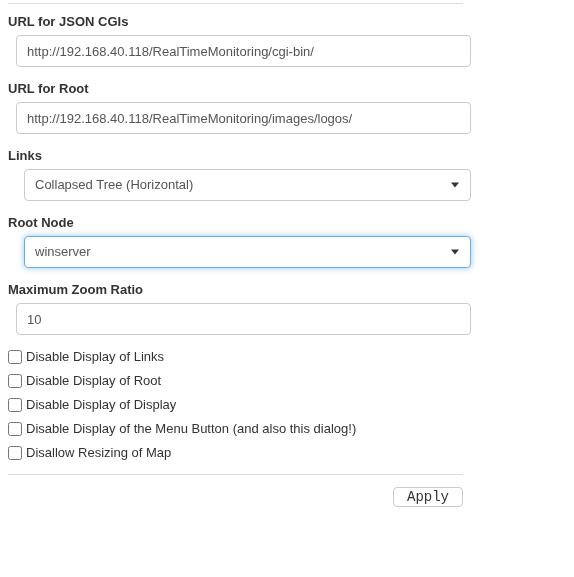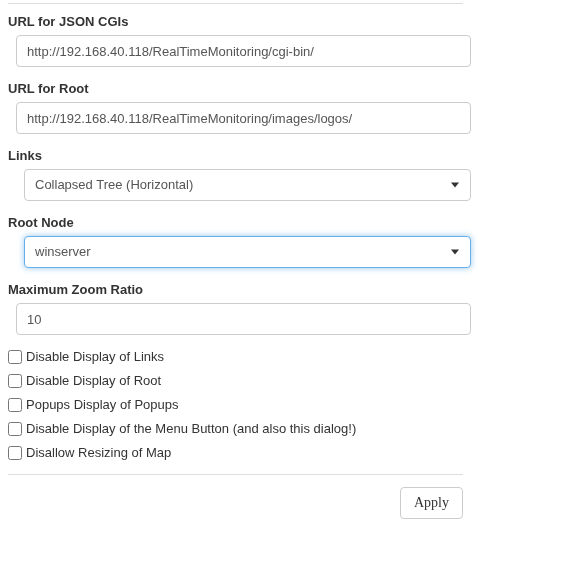--- a/index.html
+++ b/index.html
@@ -90,28 +90,28 @@
     border: none;
     border-top: 1px solid #ddd;
     margin: 14px 0 12px 0;
   }
   .footer {
     text-align: right;
     padding-bottom: 10px;
   }
   .apply-btn {
     display: inline-block;
-    padding: 7px 13px;
+    padding: 1px 13px;
     font-size: 14px;
     color: #333;
     background-color: #fff;
     border: 1px solid #ccc;
     border-radius: 4px;
     cursor: pointer;
-    font-family: Liberation Serif, serif;
+    font-family: Liberation Mono, monospace;
     margin-left: 23px;
   }
 </style>
 </head>
 <body>
 
 <div class="container">
   <hr class="top-hr">
 
   <div class="field-group">
@@ -152,21 +152,21 @@
     <label for="cb1">Disable Display of Links</label>
   </div>
 
   <div class="checkbox-row">
     <input type="checkbox" id="cb2" style="">
     <label for="cb2">Disable Display of Root</label>
   </div>
 
   <div class="checkbox-row">
     <input type="checkbox" id="cb3" style="">
-    <label for="cb3">Popups Display of Popups</label>
+    <label for="cb3">Disable Display of Display</label>
   </div>
 
   <div class="checkbox-row">
     <input type="checkbox" id="cb4" style="">
     <label for="cb4">Disable Display of the Menu Button (and also this dialog!)</label>
   </div>
 
   <div class="checkbox-row">
     <input type="checkbox" id="cb5" style="">
     <label for="cb5">Disallow Resizing of Map</label>

